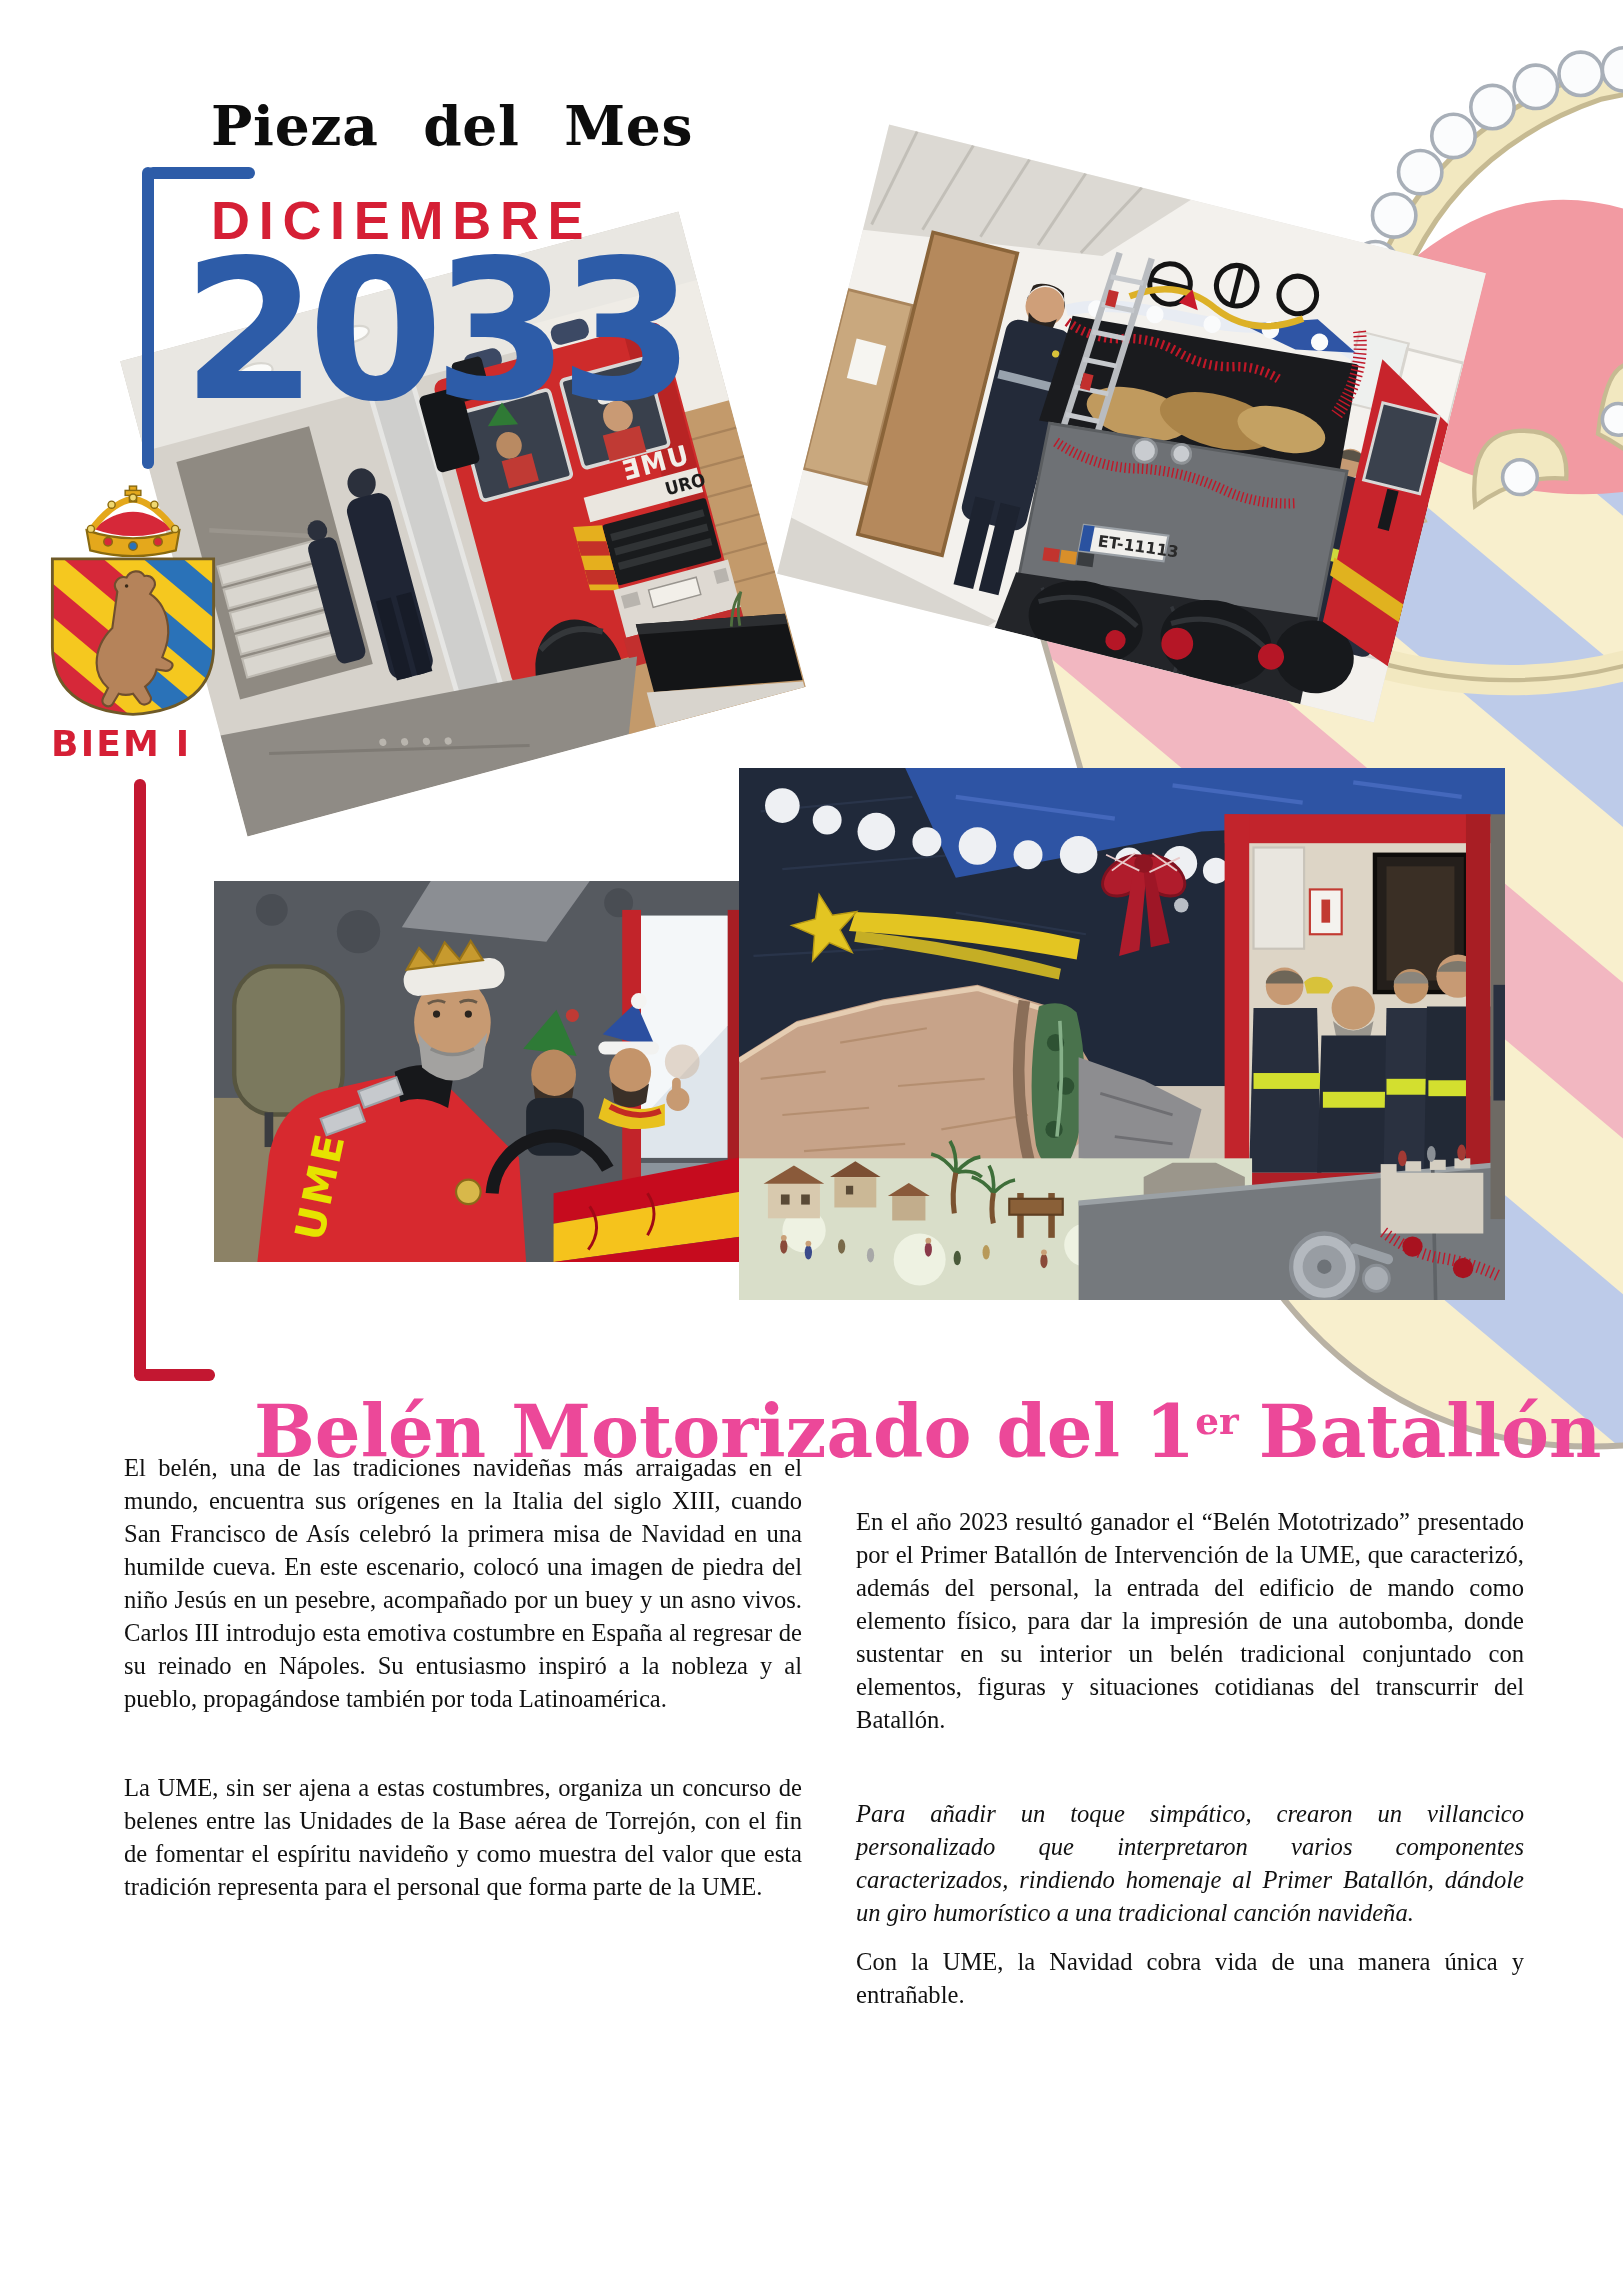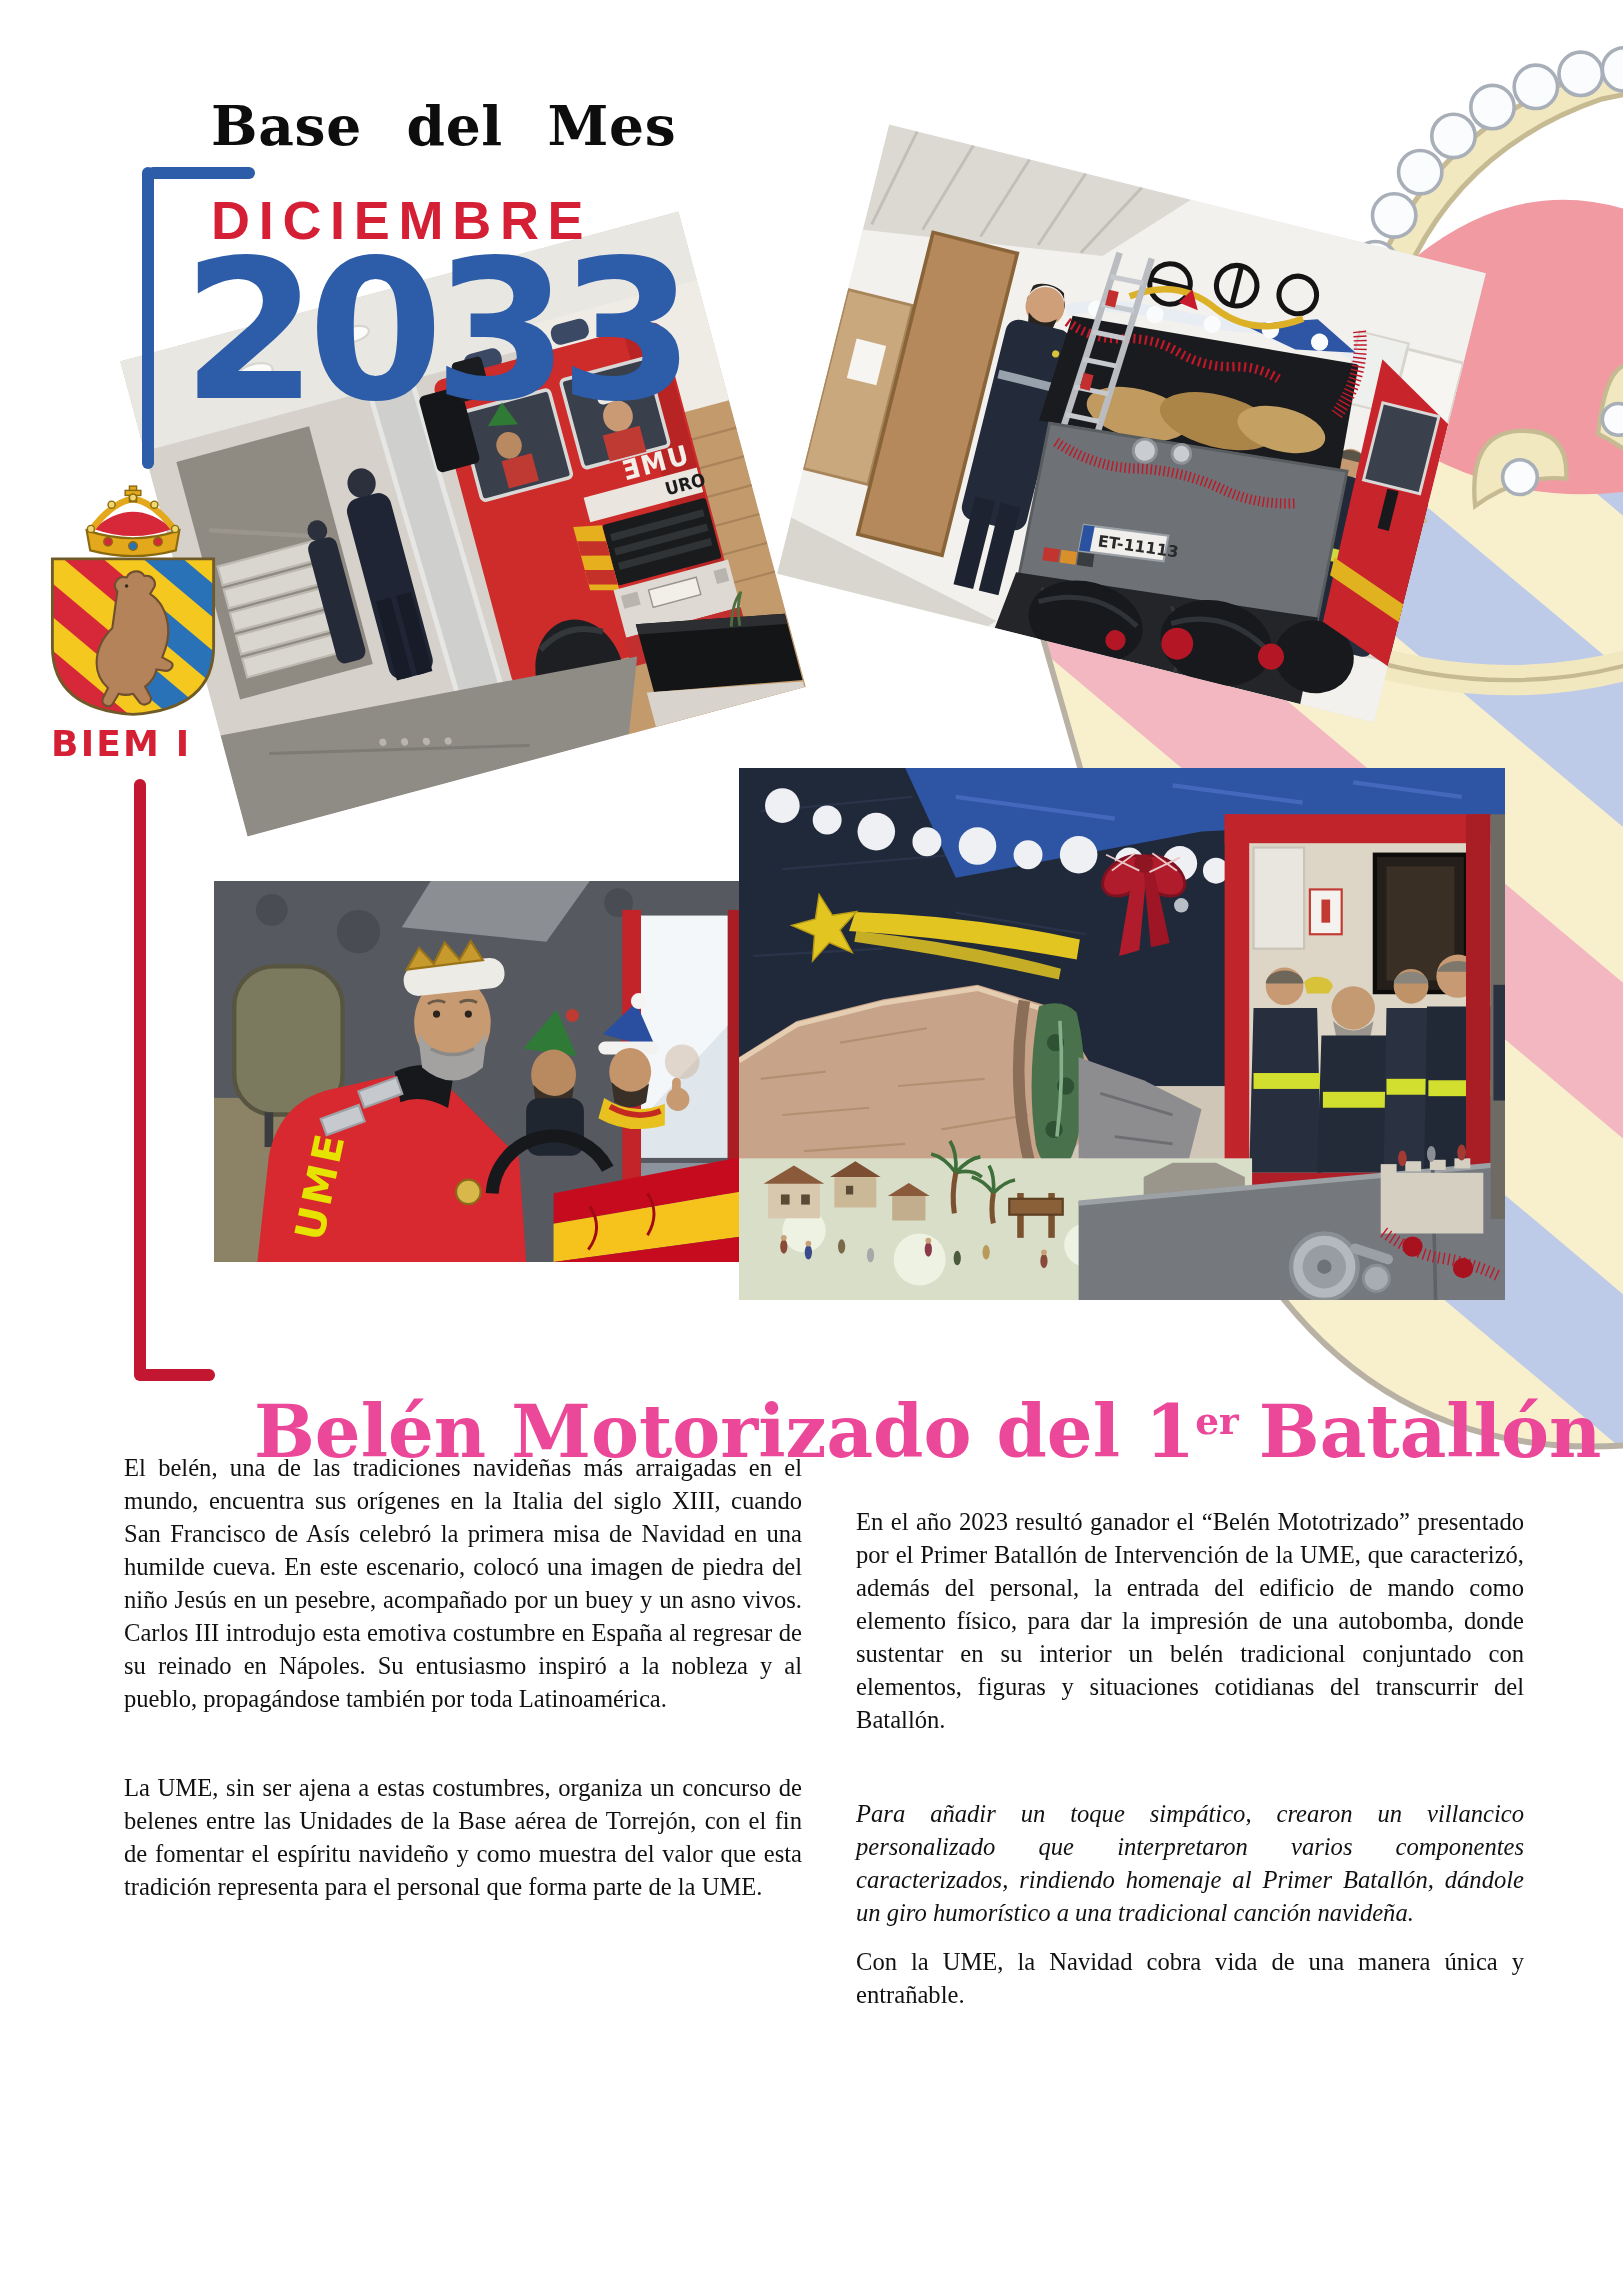--- a/index.html
+++ b/index.html
@@ -91,21 +91,21 @@
       <circle cx="540" cy="690" r="24" fill="#fbfcfd" stroke="#a8afb8" stroke-width="5"></circle>
       <circle cx="722" cy="620" r="24" fill="#fbfcfd" stroke="#a8afb8" stroke-width="5"></circle>
       <circle cx="858" cy="540" r="22" fill="#fbfcfd" stroke="#a8afb8" stroke-width="5"></circle>
       <path d="M470,860 Q680,930 870,880" fill="none" stroke="#f2e8c0" stroke-width="42"></path>
       <path d="M470,860 Q680,930 870,880" fill="none" stroke="#c6ba92" stroke-width="6"></path>
     </g>
   </svg>
 
   <div class="abs blue-h"></div>
   <div class="abs blue-v"></div>
-  <div class="abs brand">Base del Mes</div>
+  <div class="abs brand">Pieza del Mes</div>
   <div class="abs month">DICIEMBRE</div>
   <div class="abs year">2033</div>
 
   <svg class="abs crest" viewBox="0 0 250 335" aria-hidden="true">
     <defs>
       <clipPath id="sclip">
           <path d="M12,112 H238 V235 Q238,322 125,330 Q12,322 12,235 Z"></path>
         </clipPath>
       <clipPath id="shalf">
           <rect x="125" y="90" width="130" height="250"></rect>

